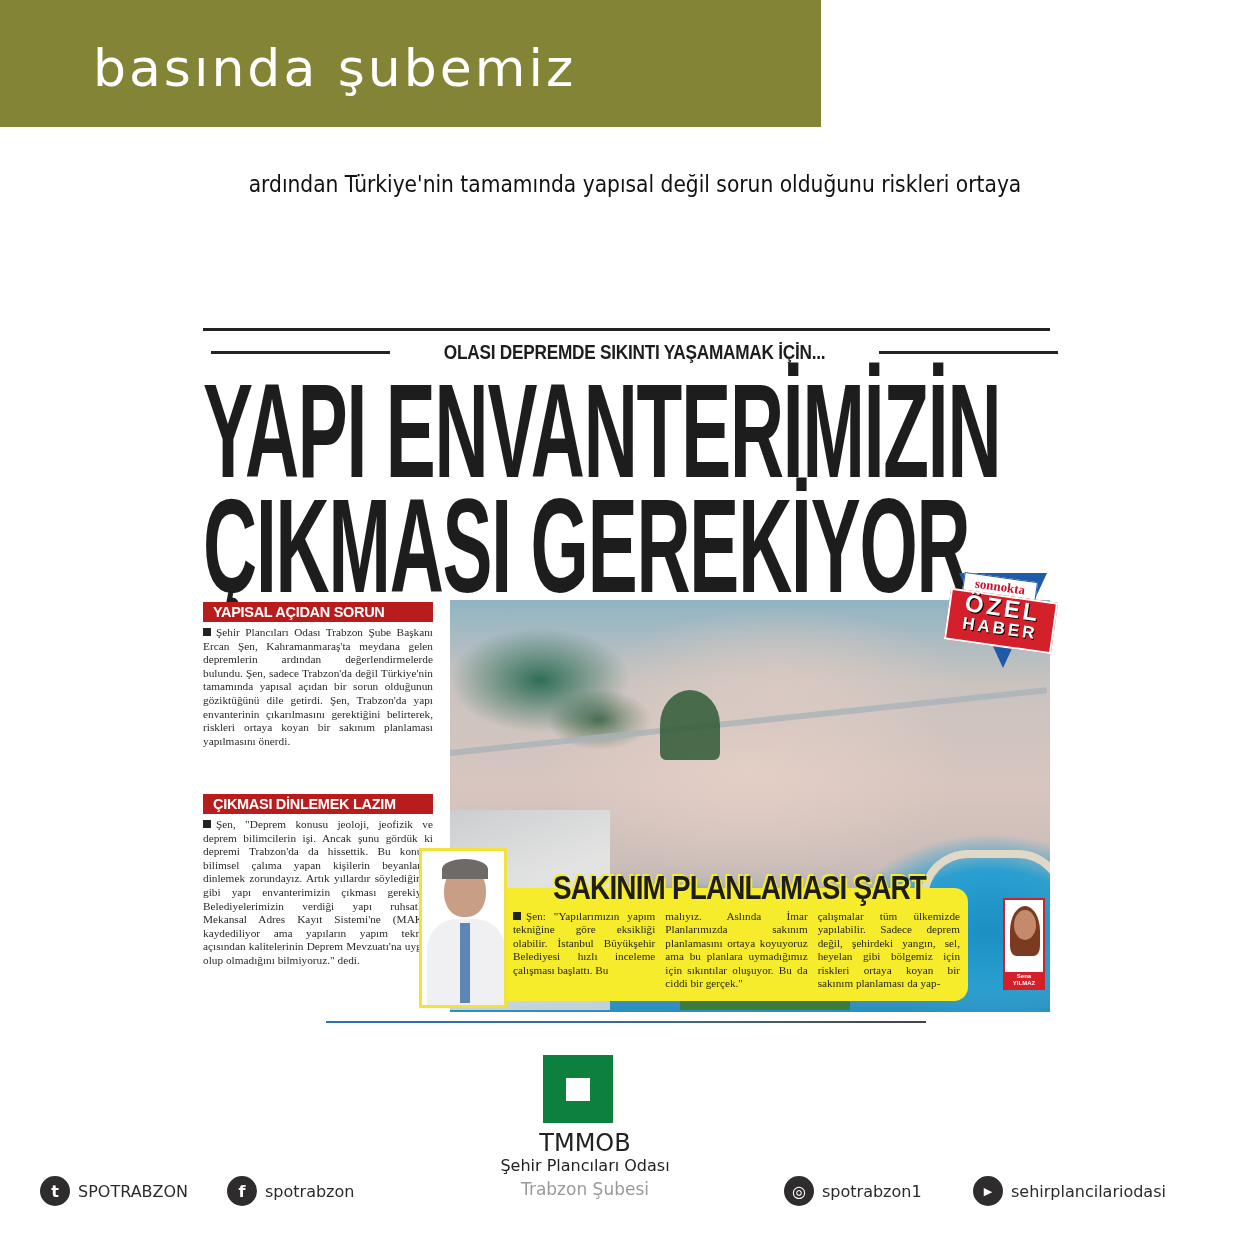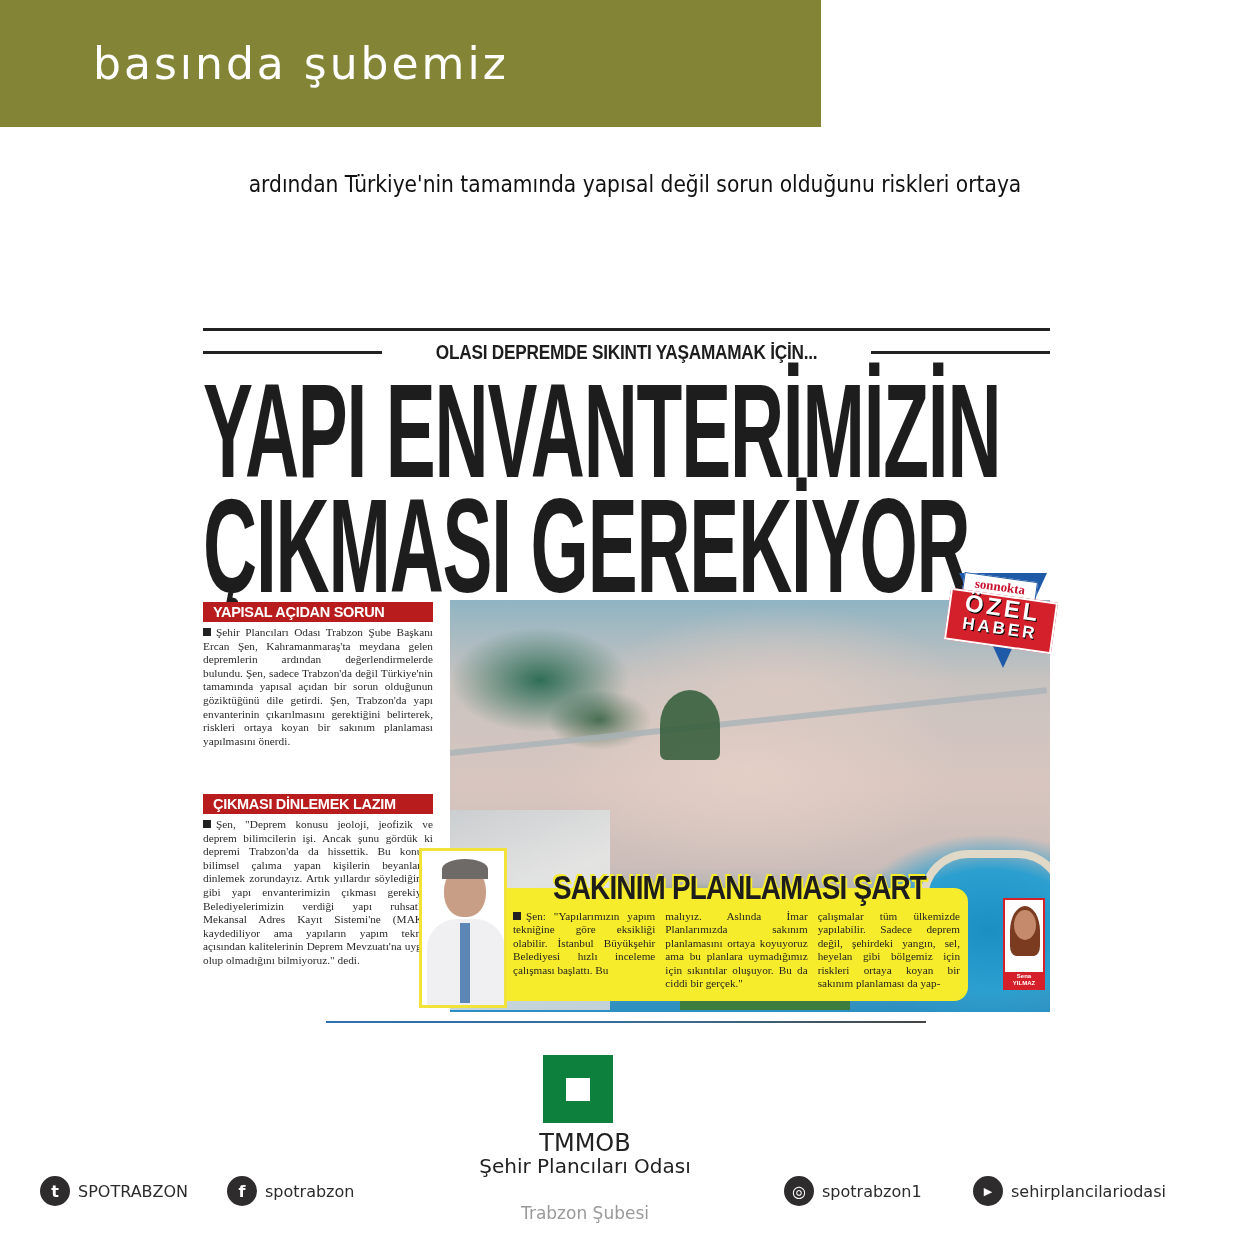--- a/index.html
+++ b/index.html
@@ -4,34 +4,34 @@
 <style>
   html, body { margin:0; padding:0; }
   body {
     width:1241px; height:1242px; background:#ffffff; position:relative; overflow:hidden;
     font-family:"DejaVu Sans", sans-serif; color:#1a1a1a;
   }
   .banner {
     position:absolute; left:0; top:0; width:821px; height:127px; background:#848436;
   }
   .banner-title {
-    position:absolute; left:93px; top:38px; color:#ffffff; font-size:44px;
+    position:absolute; left:93px; top:38px; color:#ffffff; font-size:52px;
     letter-spacing:3px; font-family:"DejaVu Sans", sans-serif; font-weight:normal;
   }
   .intro {
     position:absolute; left:100px; top:167px; width:1070px; text-align:center;
     font-size:22.5px; line-height:34px; color:#111;
     font-family:"DejaVu Sans Condensed","DejaVu Sans", sans-serif;
   }
   .intro span { display:block; white-space:nowrap; }
 
   
   .clip { position:absolute; left:203px; top:328px; width:847px; height:690px; }
   .rule-top { position:absolute; left:0; top:0; width:847px; height:3px; background:#222; }
-  .kicker-row { position:absolute; left:0; top:12px; width:847px; height:24px; display:flex; align-items:center; }
+  .kicker-row { position:absolute; left:8px; top:12px; width:847px; height:24px; display:flex; align-items:center; }
   .kicker-line { flex:1; height:3px; background:#222; }
   .kicker {
     padding:0 12px; font-family:"Liberation Sans Narrow","Liberation Sans", sans-serif;
     font-weight:bold; font-size:21px; color:#1d1d1d; letter-spacing:-0.3px; white-space:nowrap;
     transform:scaleX(0.82); transform-origin:center;
   }
   .headline {
     position:absolute; left:0; width:847px; text-align:center; color:#1d1d1d;
     font-family:"Liberation Sans", sans-serif; font-weight:bold;
     font-size:128px; line-height:120px; letter-spacing:-2px; white-space:nowrap;
@@ -106,22 +106,22 @@
   .writer .label { position:absolute; left:0; bottom:0; width:100%; background:#d5202a; color:#fff; font-family:"Liberation Sans", sans-serif;
     font-weight:bold; font-size:6px; line-height:7px; text-align:center; padding:1px 0; }
 
   .bottom-rule { position:absolute; left:326px; top:1021px; width:600px; height:2px;
     background:linear-gradient(90deg,#2f6fb5 0%,#3b6b8d 60%,#444 100%); }
 
   .logo-box { position:absolute; left:543px; top:1055px; width:70px; height:68px; background:#0d803e; }
   .logo-inner { position:absolute; left:23px; top:23px; width:24px; height:23px; background:#ffffff; }
   .org { position:absolute; left:430px; top:1132px; width:310px; text-align:center; font-family:"DejaVu Sans", sans-serif; color:#222; }
   .org .o1 { font-size:24px; line-height:22px; }
-  .org .o2 { font-size:20px; line-height:24px; }
-  .org .o3 { font-size:17px; line-height:22px; color:#9a9a9a;margin-top:24px; }
+  .org .o2 { font-size:16px; line-height:24px; }
+  .org .o3 { font-size:17px; line-height:22px; color:#9a9a9a; }
 
   .social { position:absolute; top:1176px; display:flex; align-items:center; gap:8px; font-family:"DejaVu Sans", sans-serif; font-size:16px; color:#2b2b2b; }
   .social .ic { width:30px; height:30px; border-radius:50%; background:#2f2c2d; color:#fff; display:flex; align-items:center; justify-content:center; font-weight:bold; font-size:16px; }
 </style>
 </head>
 <body>
 
 <div class="banner">
   <div class="banner-title">basında şubemiz</div>
 </div>

